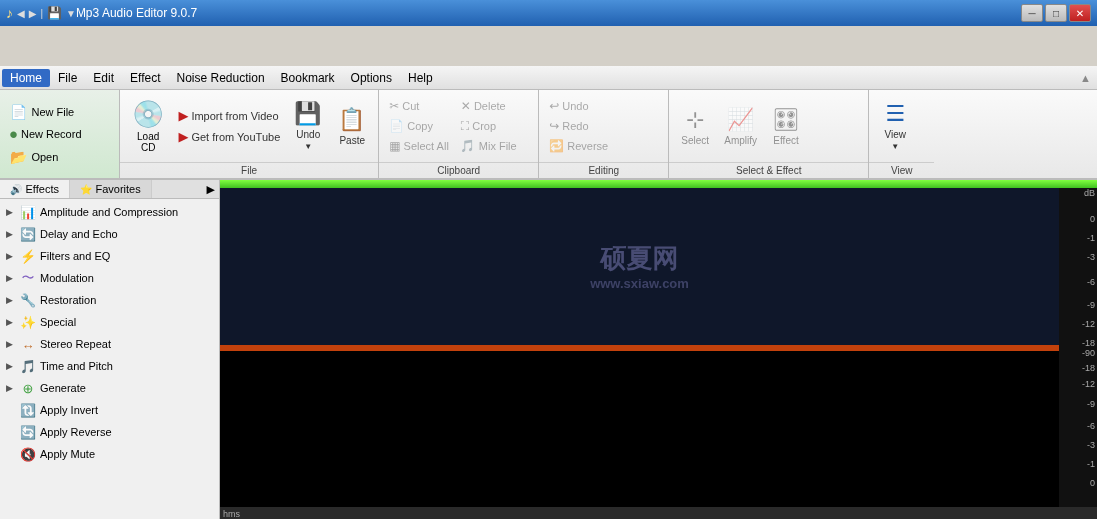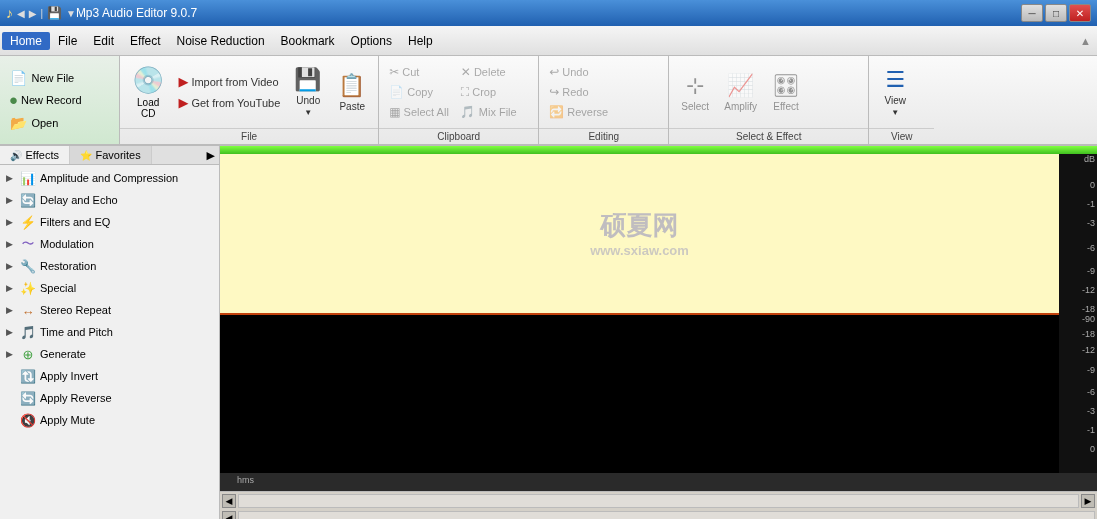--- a/index.html
+++ b/index.html
@@ -21,25 +21,26 @@
     .title-btn {
       width: 22px; height: 18px; background: linear-gradient(to bottom, #e0e0e0, #bbb);
       border: 1px solid #888; border-radius: 2px; font-size: 10px; cursor: pointer;
       display: flex; align-items: center; justify-content: center; color: #333;
     }
     .title-btn.close { background: linear-gradient(to bottom, #e05050, #c02020); color: white; }
 
     
     .menu-bar {
       background: linear-gradient(to bottom, #f5f5f5, #e0e0e0);
-      height: 30px;
+      height: 24px;
       display: flex;
       align-items: center;
       border-bottom: 1px solid #bbb;
       padding: 4px 2px;
+      margin-top: 40px;
     }
     .menu-item {
       padding: 2px 8px; font-size: 12px; cursor: pointer; color: #000;
       border-radius: 2px;
     }
 
     
     .ribbon {
       background: linear-gradient(to bottom, #fafafa, #e8e8e8);
       border-bottom: 2px solid #bbb;
@@ -174,21 +175,21 @@
       display: flex;
       align-items: flex-start;
       padding-top: 2px;
       position: relative;
     }
     .timeline-labels {
       flex: 1;
       position: relative;
       overflow: hidden;
     }
-    .timeline-hms { color: #aaa; font-size: 9px; padding: 0 17px; text-align: right; }
+    .timeline-hms { color: #aaa; font-size: 9px; padding: 0 3px; text-align: right; }
 
     .scrollbar-area {
       height: 18px;
       background: #d4d0c8;
       display: flex;
       align-items: center;
       gap: 2px;
       padding: 2px 2px;
       border-top: 1px solid #bbb;
     }
@@ -451,21 +452,21 @@
   <div class="waveform-area">
 
     <div class="waveform-progress">
       <div class="waveform-progress-fill" style="width:100%;"></div>
     </div>
 
     <div style="display:flex; flex:1; position:relative;">
 
       <div style="flex:1; background:#000; position:relative; display:flex; flex-direction:column;">
 
-        <div style="flex:1; background:#fef9c3; border-bottom:2px solid #c2410c; position:relative; display:flex; align-items:center; justify-content:center;">
+        <div style="flex:1; background:#0f172a; border-bottom:6px solid #c2410c; position:relative; display:flex; align-items:center; justify-content:center;">
           <div class="watermark">
             <div style="font-size:26px; color:rgba(130,130,190,0.5); font-weight:bold;">硕夏网</div>
             <div style="font-size:13px; color:rgba(130,130,190,0.4);">www.sxiaw.com</div>
           </div>
         </div>
 
         <div style="flex:1; background:#000; position:relative; display:flex; align-items:center; justify-content:center;">
         </div>
       </div>
 

